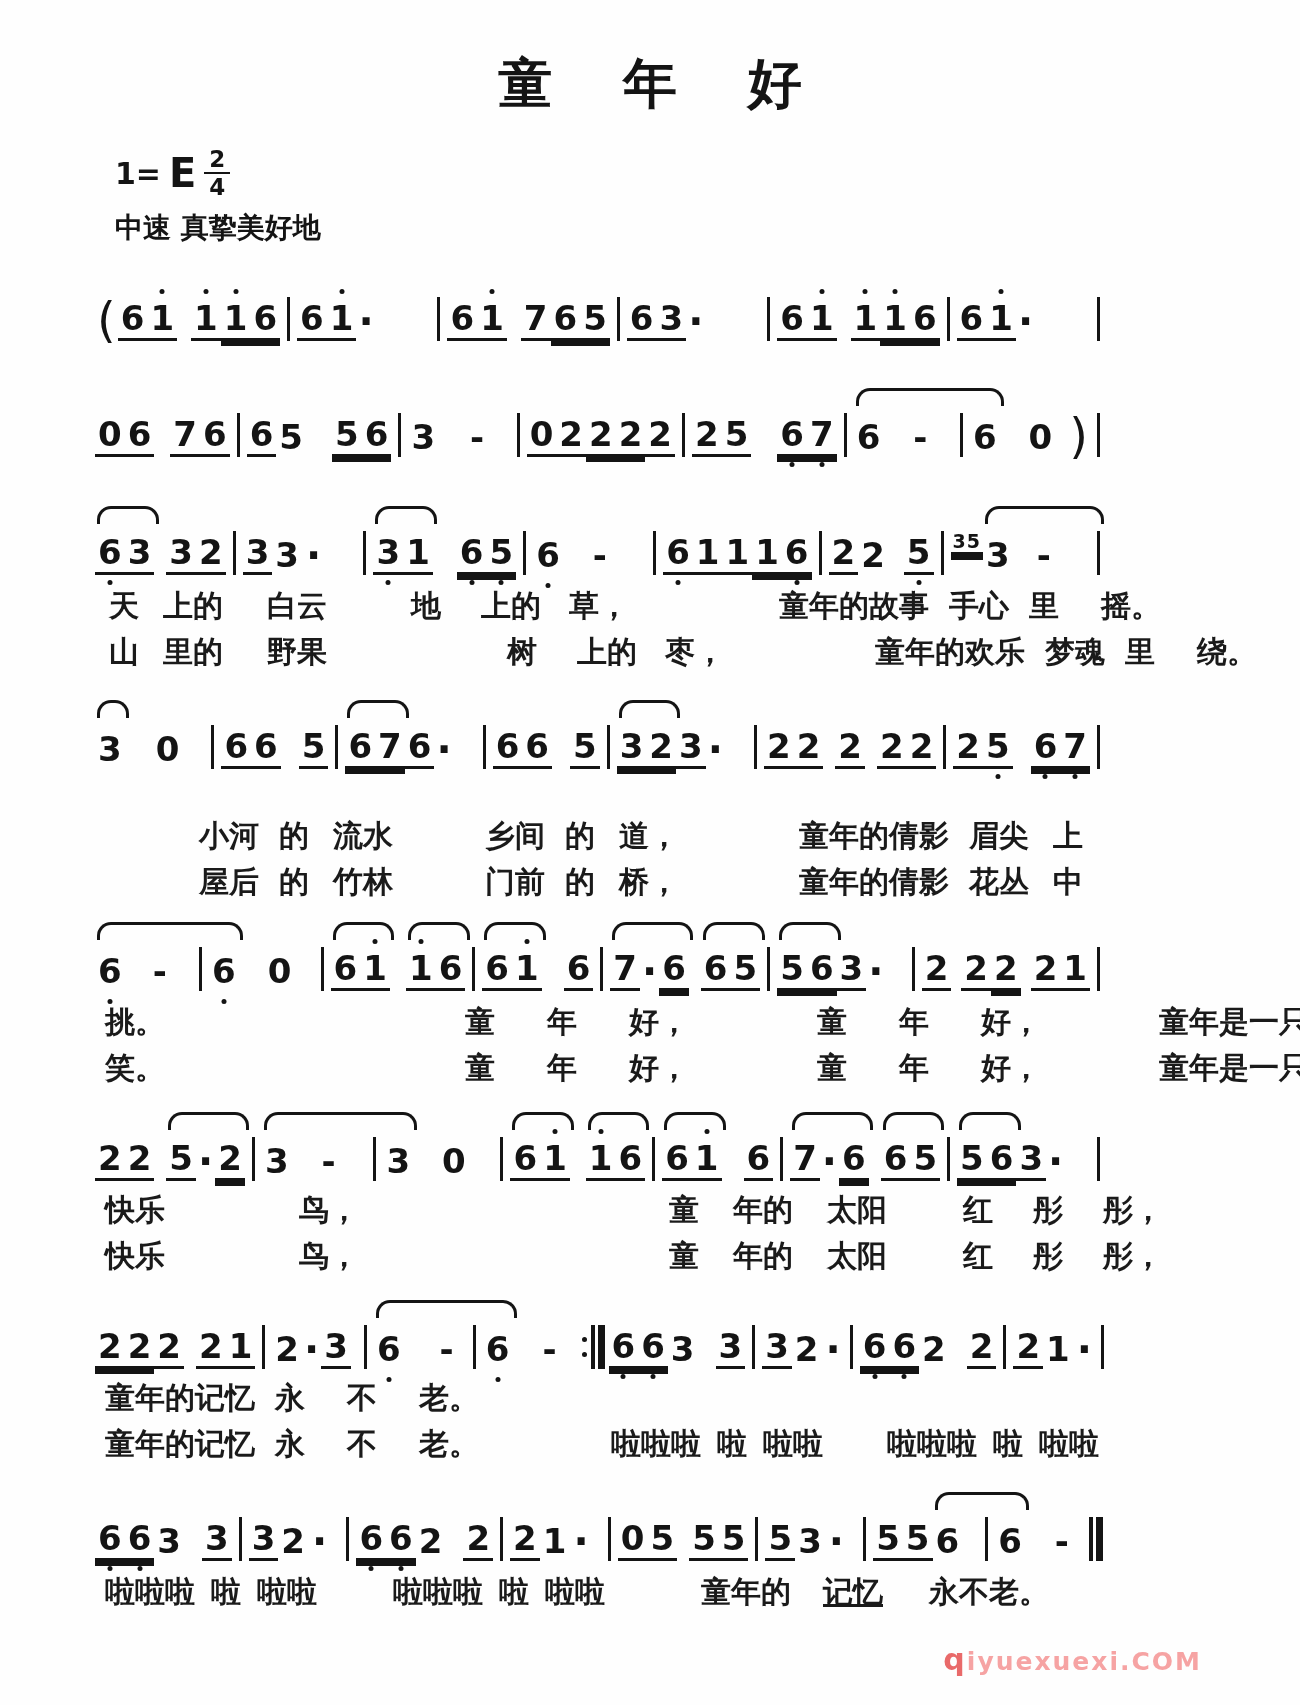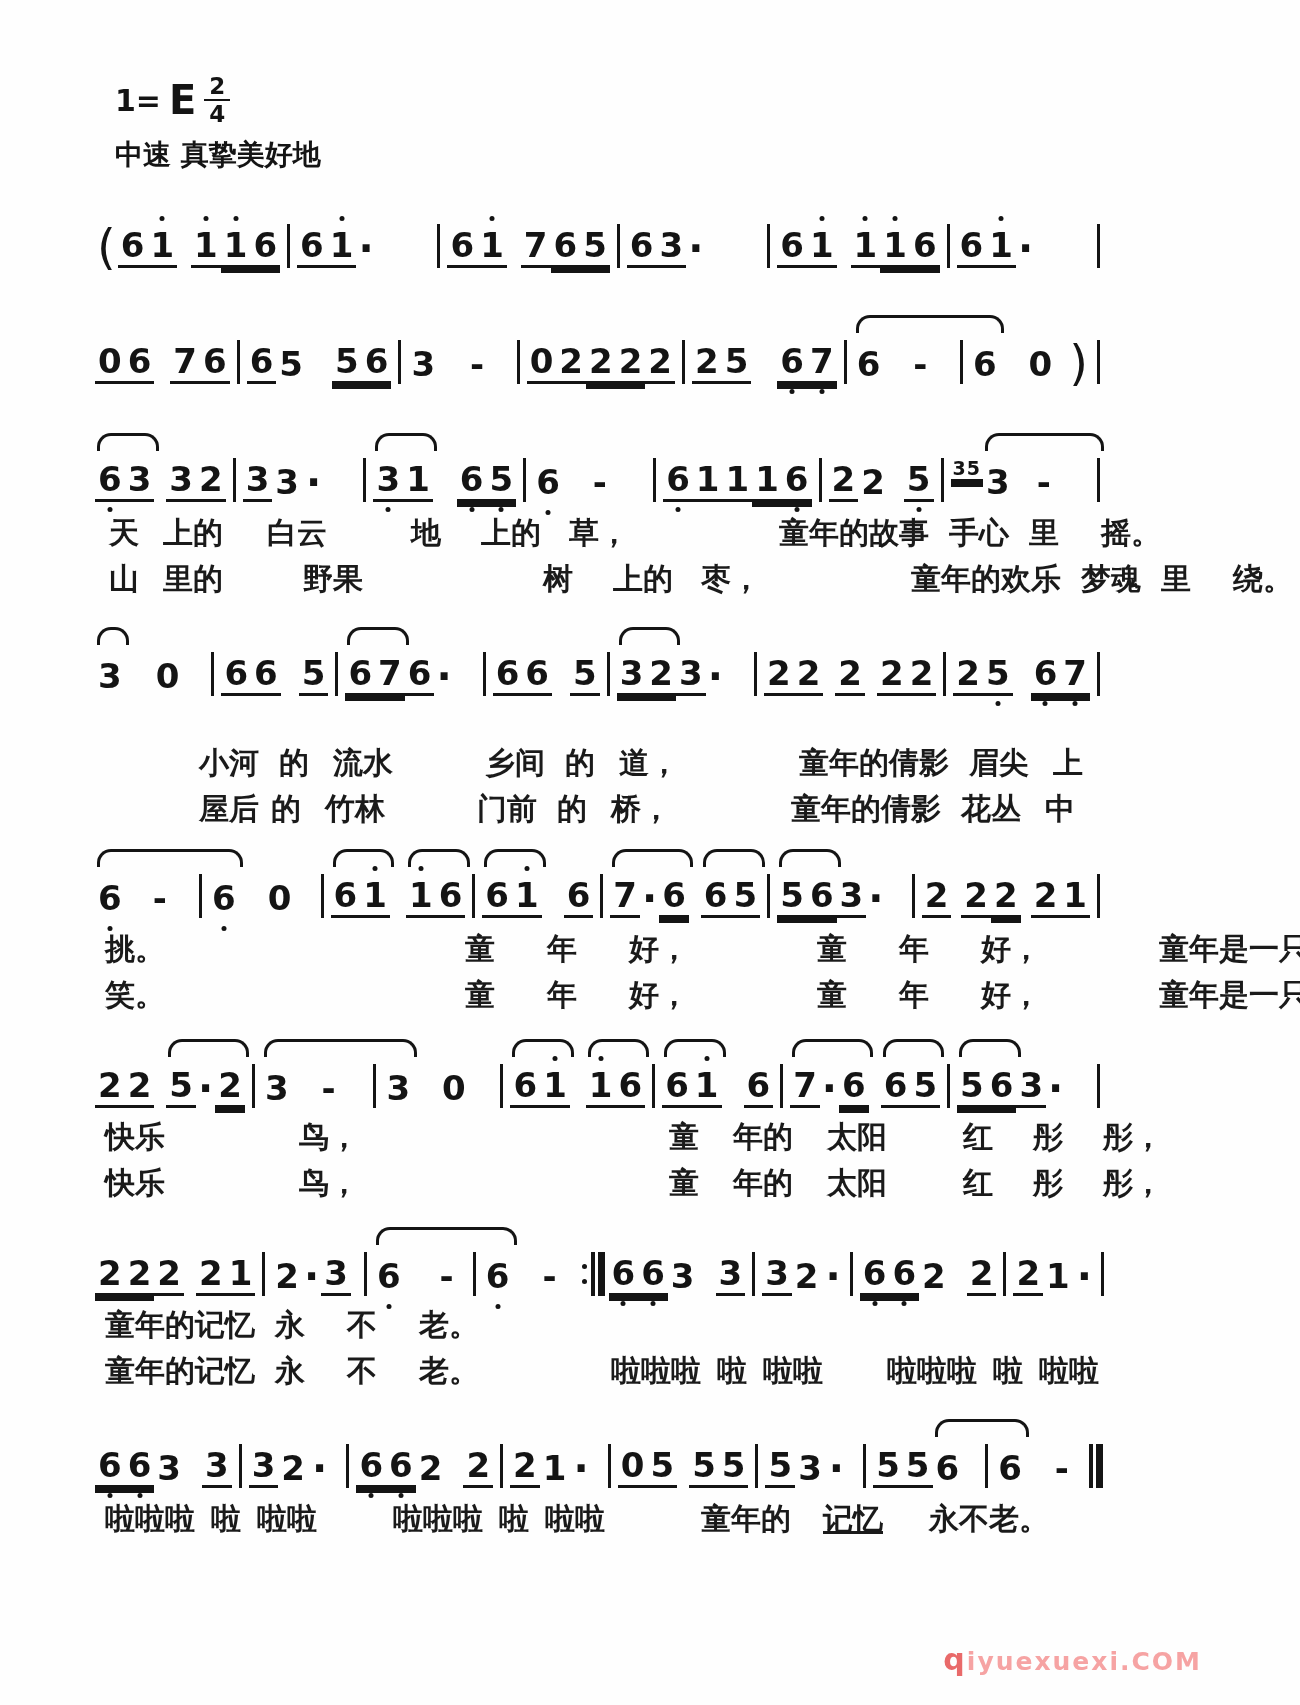--- a/index.html
+++ b/index.html
@@ -54,20 +54,21 @@
   .watermark{position:absolute;right:98px;bottom:28px;font-size:25px;letter-spacing:2px;font-weight:bold;}
   .wm-q{color:#e96a6a;font-size:30px;}
   .wm-rest{color:#f6a3a3;}
   .wm-suffix{color:#f6a3a3;}
 </style>
 </head>
 <body>
 
 <div class="sheet">
 
+  <div class="title">童 年 好</div>
 
   <div class="meta">
     <div class="keyblock">
       <div class="keyline">
         <span class="keyprefix">1=</span>
           <span class="keynote">E</span>
         <span class="frac">
           <span class="n">2</span>
           <span class="d">4</span>
         </span>
@@ -196,21 +197,21 @@
         <span style="margin-right: 28px;">上的</span>
         <span style="margin-right: 150px;">草，</span>
         <span style="margin-right: 20px;">童年的故事</span>
         <span style="margin-right: 20px;">手心</span>
         <span style="margin-right: 42px;">里</span>
         <span>摇。</span>
       </div>
       <div class="lyr" style="margin-top: 6px; padding-left: 14px;">
         <span style="margin-right: 24px;">山</span>
         <span style="margin-right: 44px;">里的</span>
-        <span style="margin-right: 180px; margin-left: 36px;">野果</span>
+        <span style="margin-right: 180px;">野果</span>
         <span style="margin-right: 40px;">树</span>
         <span style="margin-right: 28px;">上的</span>
         <span style="margin-right: 150px;">枣，</span>
         <span style="margin-right: 20px;">童年的欢乐</span>
         <span style="margin-right: 20px;">梦魂</span>
         <span style="margin-right: 42px;">里</span>
         <span>绕。</span>
       </div>
       <div class="mline" style="margin-top: 22px;">
         <span class="tk" style="margin-right: 28px;">3</span>
@@ -257,21 +258,21 @@
         <span style="margin-right: 24px;">的</span>
         <span style="margin-right: 92px;">流水</span>
         <span style="margin-right: 20px;">乡间</span>
         <span style="margin-right: 24px;">的</span>
         <span style="margin-right: 120px;">道，</span>
         <span style="margin-right: 20px;">童年的倩影</span>
         <span style="margin-right: 24px;">眉尖</span>
         <span>上</span>
       </div>
       <div class="lyr" style="margin-top: 6px; padding-left: 104px;">
-        <span style="margin-right: 12px;">屋后</span>
+        <span style="margin-right: 20px;">屋后</span>
         <span style="margin-right: 24px;">的</span>
         <span style="margin-right: 92px;">竹林</span>
         <span style="margin-right: 20px;">门前</span>
         <span style="margin-right: 24px;">的</span>
         <span style="margin-right: 120px;">桥，</span>
         <span style="margin-right: 20px;">童年的倩影</span>
         <span style="margin-right: 24px; margin-top: 32px;">花丛</span>
         <span>中</span>
       </div>
       <div class="mline" style="margin-top: 14px;">

